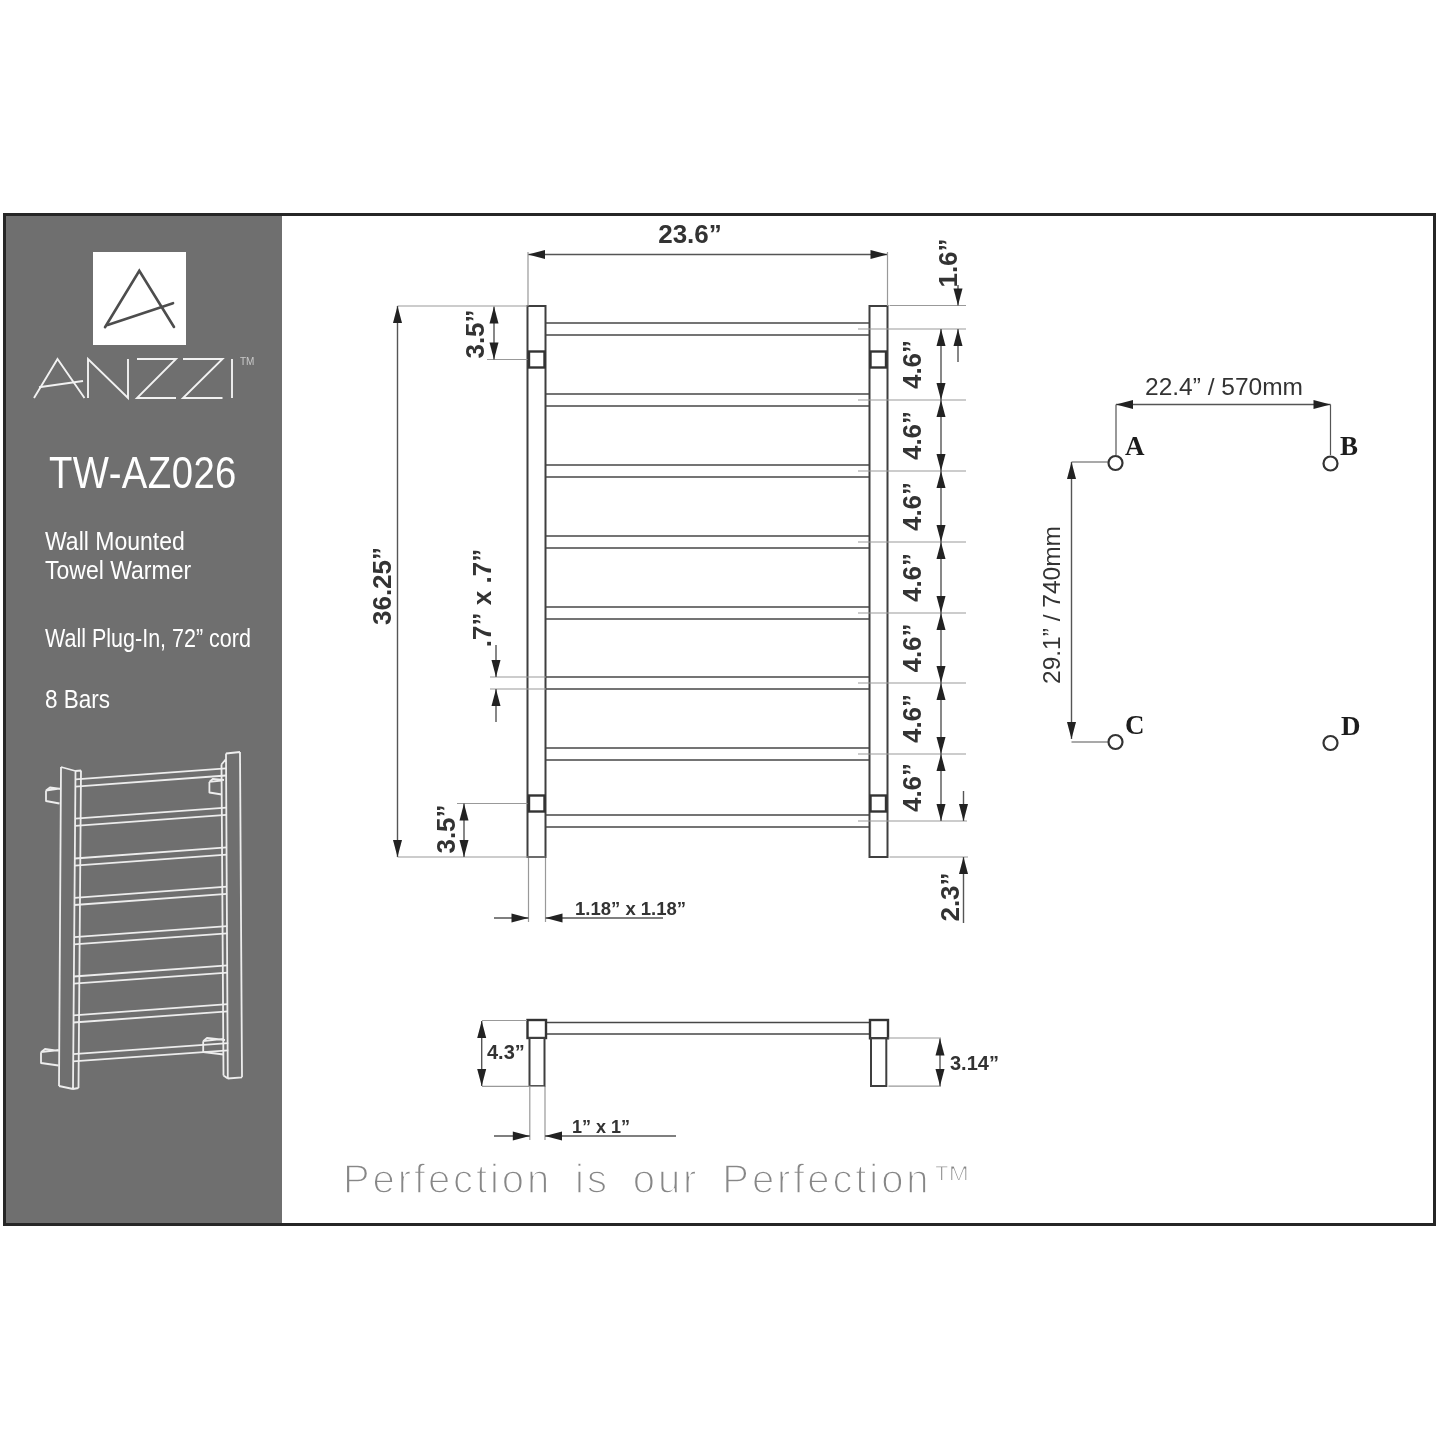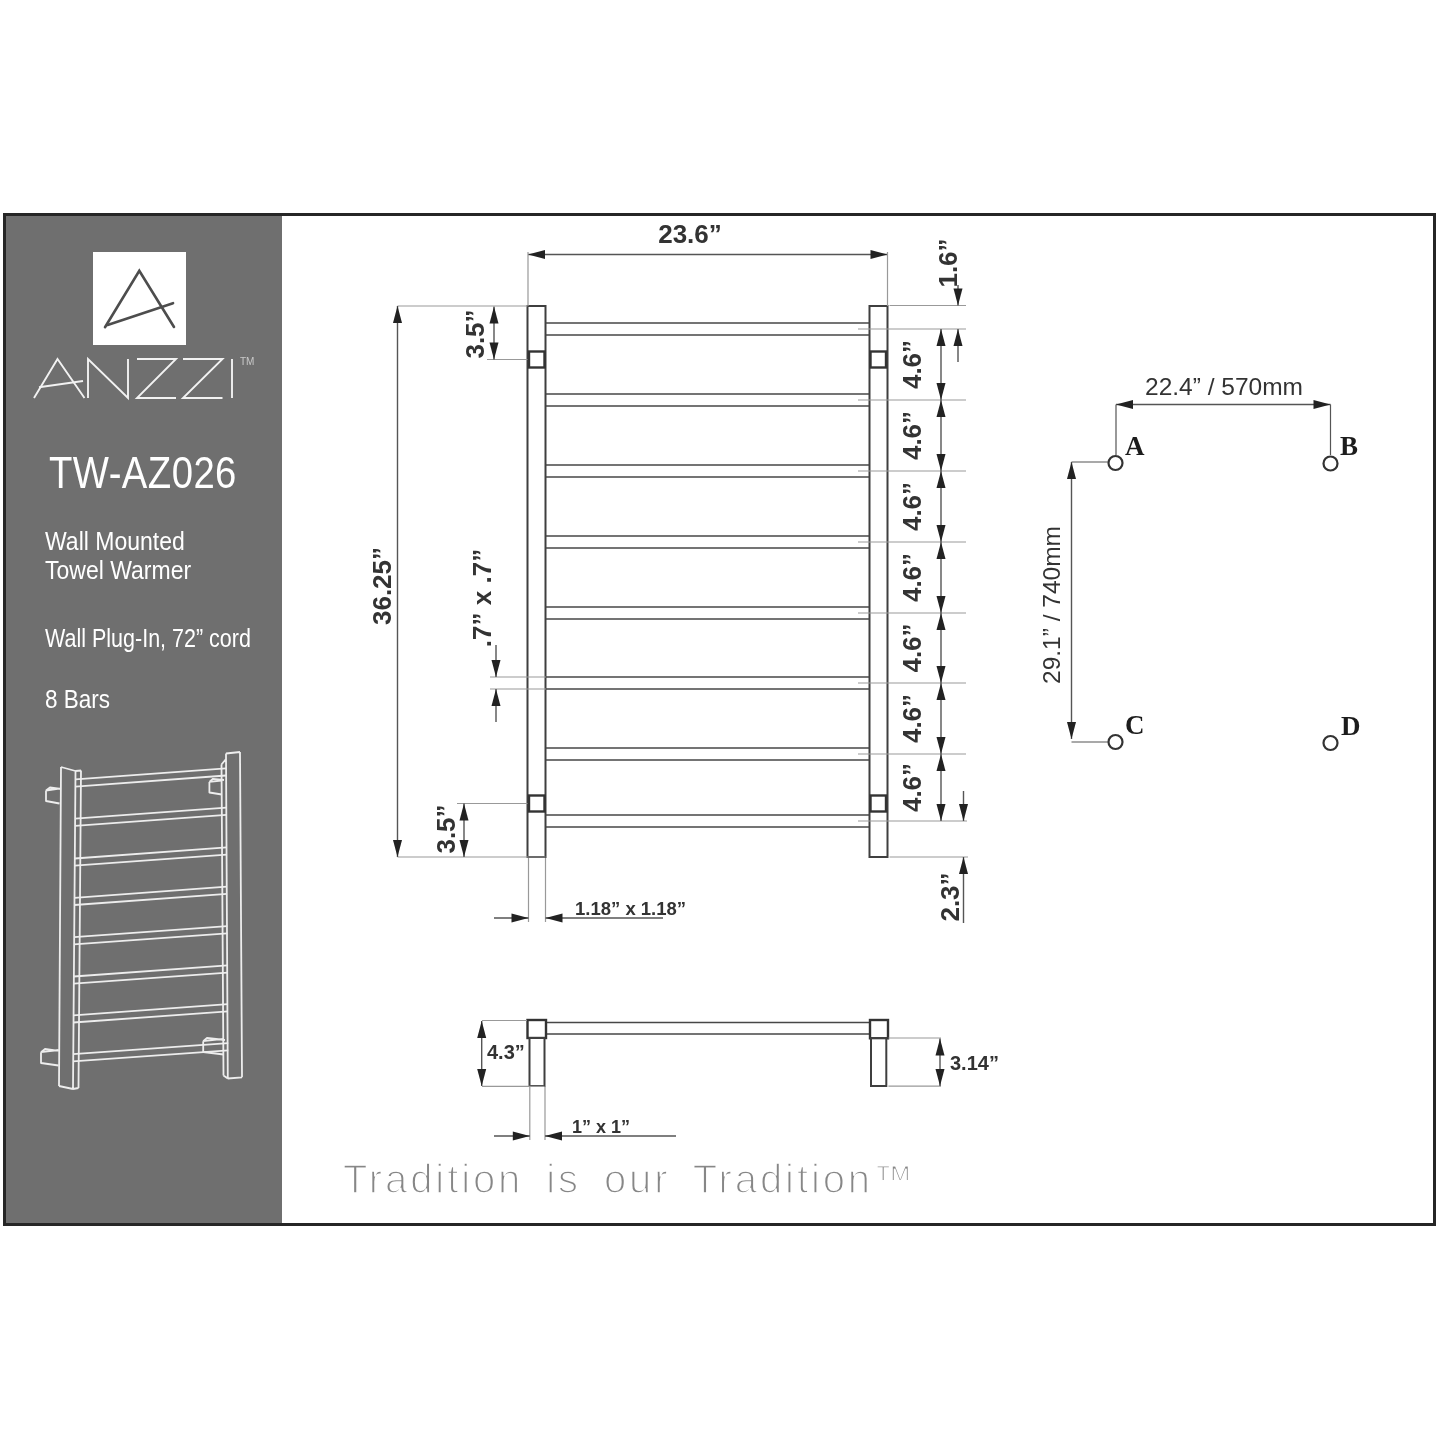--- a/index.html
+++ b/index.html
@@ -265,15 +265,15 @@
 
     <g>
       <path d="M 529.8 1086 V 1140 M 545 1086 V 1140" stroke="#999" stroke-width="1.2" fill="none"></path>
       <path d="M 494 1136 H 529.8 M 545 1136 H 676" stroke="#555" stroke-width="1.4" fill="none"></path>
       <path d="M 529.8 1136 l -17 -4.5 v 9 z" fill="#222"></path>
       <path d="M 545 1136 l 17 -4.5 v 9 z" fill="#222"></path>
       <text x="572" y="1133" font-size="18" font-weight="bold" fill="#333">1” x 1”</text>
     </g>
   </svg>
 
-  <div class="abs" style="left:343px;top:1159px;font-size:40px;line-height:40px;color:#878787;letter-spacing:2.9px;word-spacing:9px;-webkit-text-stroke:1.5px #ffffff;">Tradition is our Tradition™</div>
+  <div class="abs" style="left:343px;top:1159px;font-size:40px;line-height:40px;color:#878787;letter-spacing:2.9px;word-spacing:9px;-webkit-text-stroke:1.5px #ffffff;">Perfection is our Perfection™</div>
 
 </div>
 
 </body></html>

